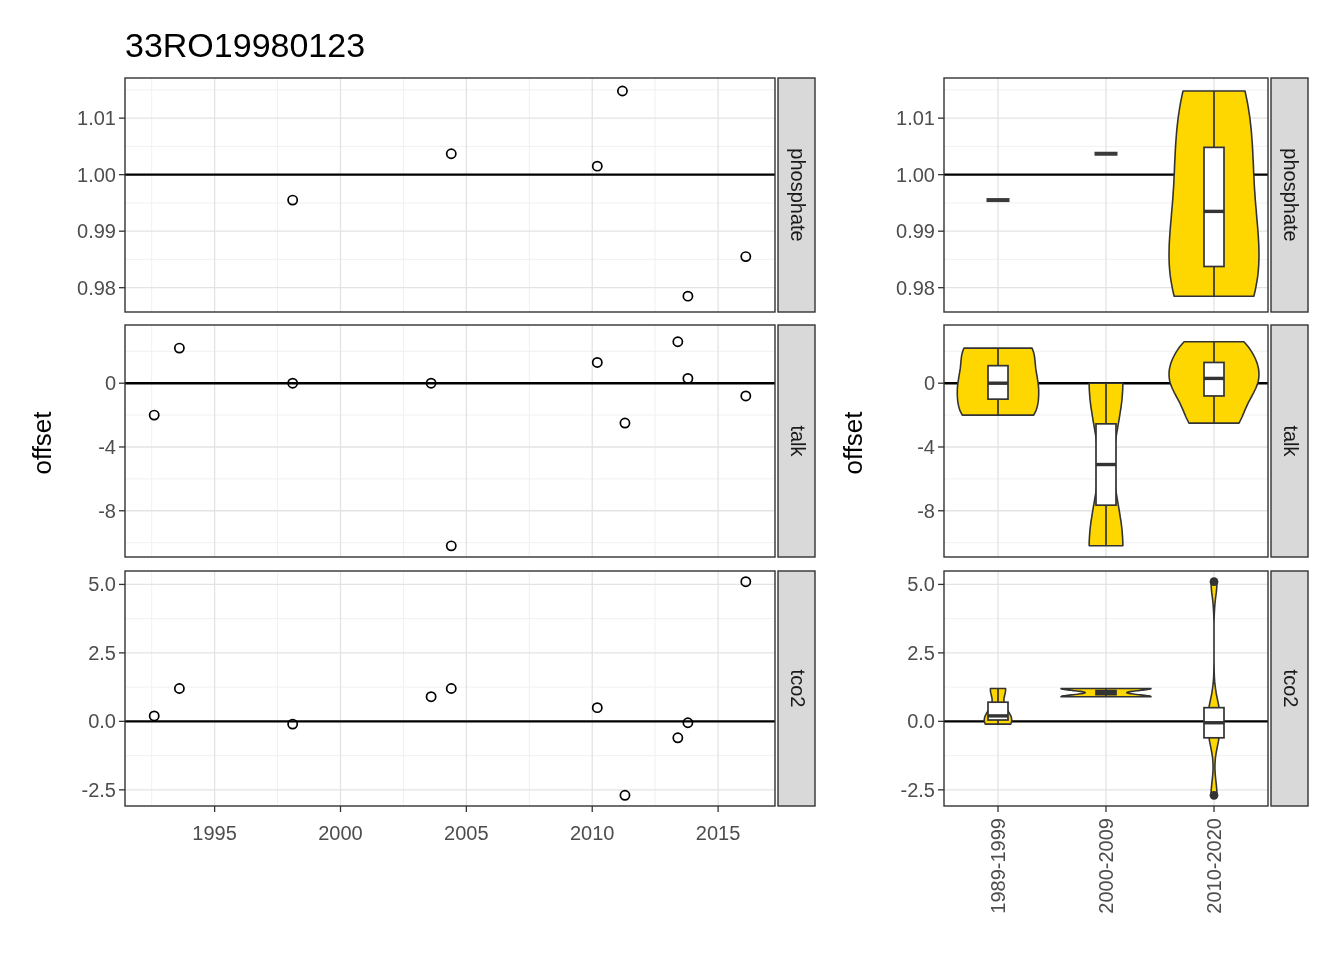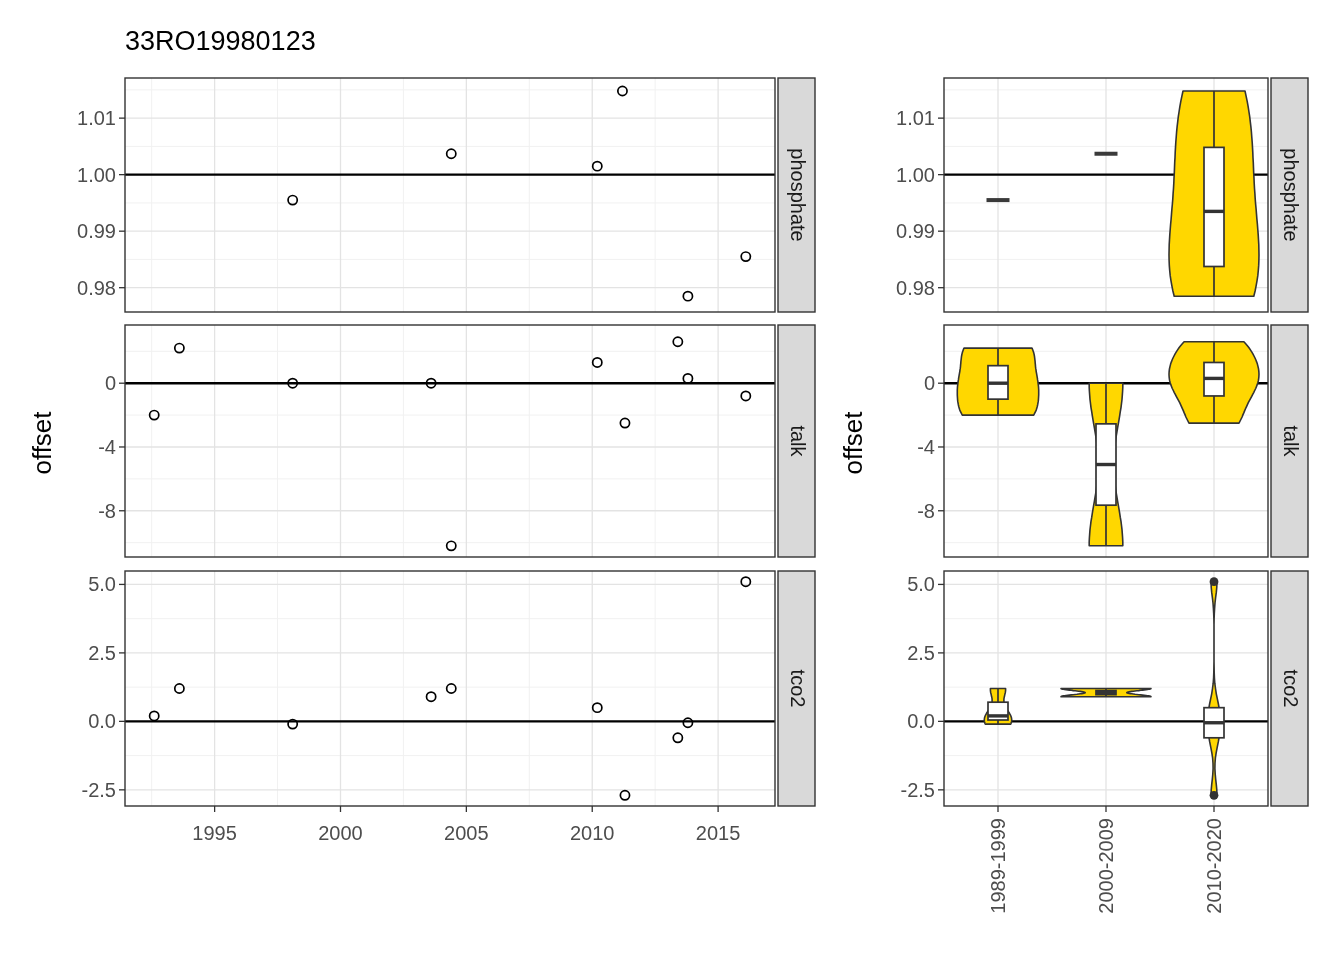--- a/index.html
+++ b/index.html
@@ -1,18 +1,18 @@
 <!DOCTYPE html>
 <html><head>
 <meta charset="utf-8">
 <style>
   html,body{margin:0;padding:0;background:#fff;}
   #canvas{position:relative;width:1344px;height:960px;background:#fff;overflow:hidden;
           font-family:"Liberation Sans","DejaVu Sans",sans-serif;}
-  .plot-title{position:absolute;left:125px;top:26px;font-size:27px;color:#000;}
+  .plot-title{position:absolute;left:125px;top:26px;font-size:34px;color:#000;}
   .ylab{position:absolute;top:427px;width:200px;height:32px;line-height:32px;text-align:center;
         font-size:26px;color:#000;transform:rotate(-90deg);}
   .ylab-left{left:-58px;}
   .ylab-right{left:753px;}
   svg{position:absolute;left:0;top:0;}
   .t-tick{font-family:"Liberation Sans","DejaVu Sans",sans-serif;font-size:20px;fill:#4D4D4D;}
   .t-strip{font-family:"Liberation Sans","DejaVu Sans",sans-serif;font-size:20px;fill:#1a1a1a;}
 </style>
 </head>
 <body>

